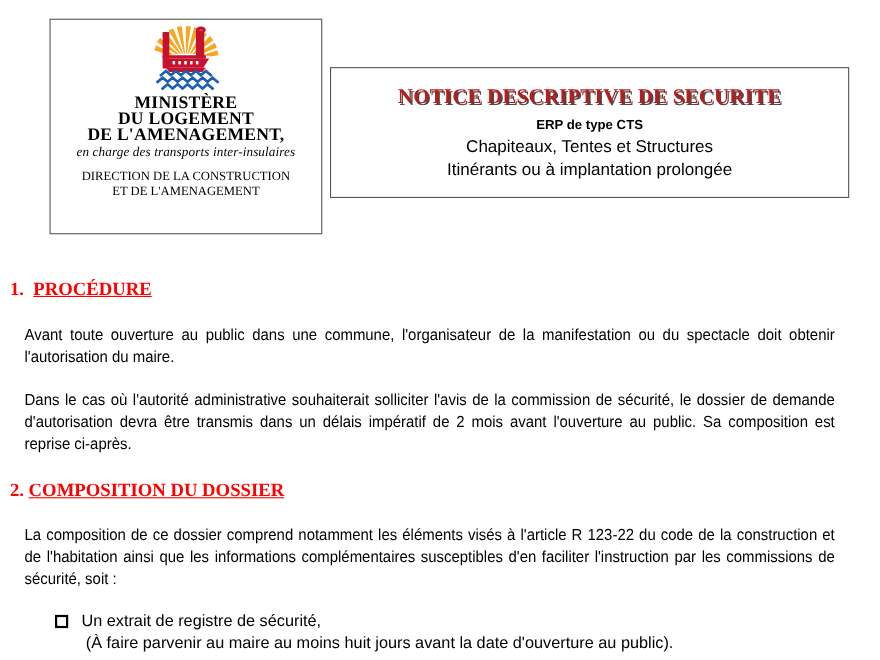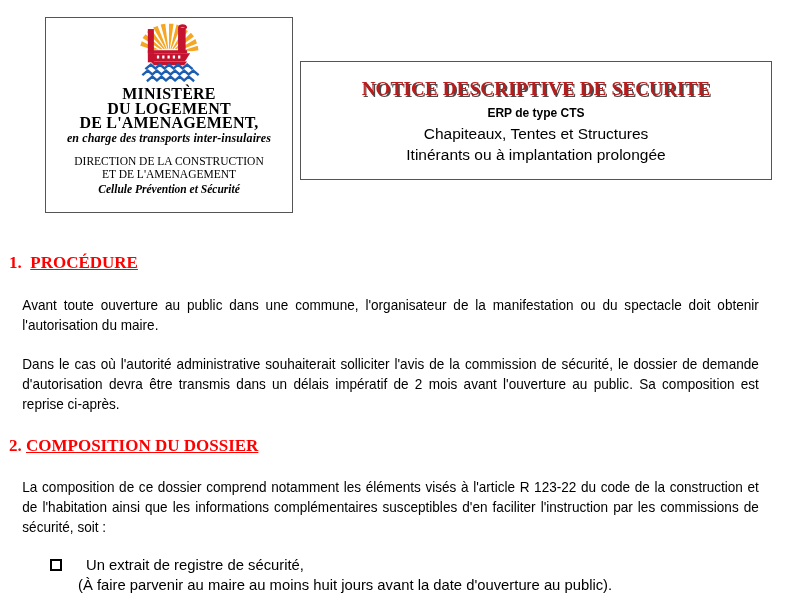--- a/index.html
+++ b/index.html
@@ -48,21 +48,21 @@
     margin-top: 2px;
     font-family: "Liberation Serif", serif;
   }
   .ml-bold {
     font-weight: bold;
     font-size: 16px;
     line-height: 14.5px;
     letter-spacing: 0.2px;
   }
   .ml-italic {
-    font-weight: bold;
+    font-weight: normal;
     font-style: italic;
     font-size: 12px;
     line-height: 15px;
     letter-spacing: 0.1px;
   }
   .ministry-sub {
     margin-top: 9px;
     font-family: "Liberation Serif", serif;
   }
   .ms-reg {
@@ -160,21 +160,21 @@
   .checkbox {
     width: 12px;
     height: 12px;
     border: 2px solid #000000;
     box-sizing: border-box;
     flex: 0 0 auto;
     margin-top: 4px;
     background: #ffffff;
   }
   .check-text {
-    margin-left: 24px;
+    margin-left: 12px;
     font-family: "Liberation Sans", sans-serif;
     font-size: 14.8px;
     line-height: 20px;
   }
   .check-sub {
     font-family: "Liberation Sans", sans-serif;
     font-size: 14.8px;
     line-height: 20px;
     padding-left: 28px;
   }
@@ -233,21 +233,20 @@
     <div class="ministry-lines">
       <div class="ml-bold">MINISTÈRE</div>
       <div class="ml-bold">DU LOGEMENT</div>
       <div class="ml-bold">DE L'AMENAGEMENT,</div>
       <div class="ml-italic">en charge des transports inter-insulaires</div>
     </div>
 
     <div class="ministry-sub">
       <div class="ms-reg">DIRECTION DE LA CONSTRUCTION</div>
       <div class="ms-reg">ET DE L'AMENAGEMENT</div>
-      <div class="ms-italic">Cellule Prévention et Sécurité</div>
     </div>
   </div>
 
   <div class="title-box">
     <div class="title-main">NOTICE DESCRIPTIVE DE SECURITE</div>
     <div class="title-sub1">ERP de type CTS</div>
     <div class="title-sub2">Chapiteaux, Tentes et Structures</div>
     <div class="title-sub2">Itinérants ou à implantation prolongée</div>
   </div>
 </div>

